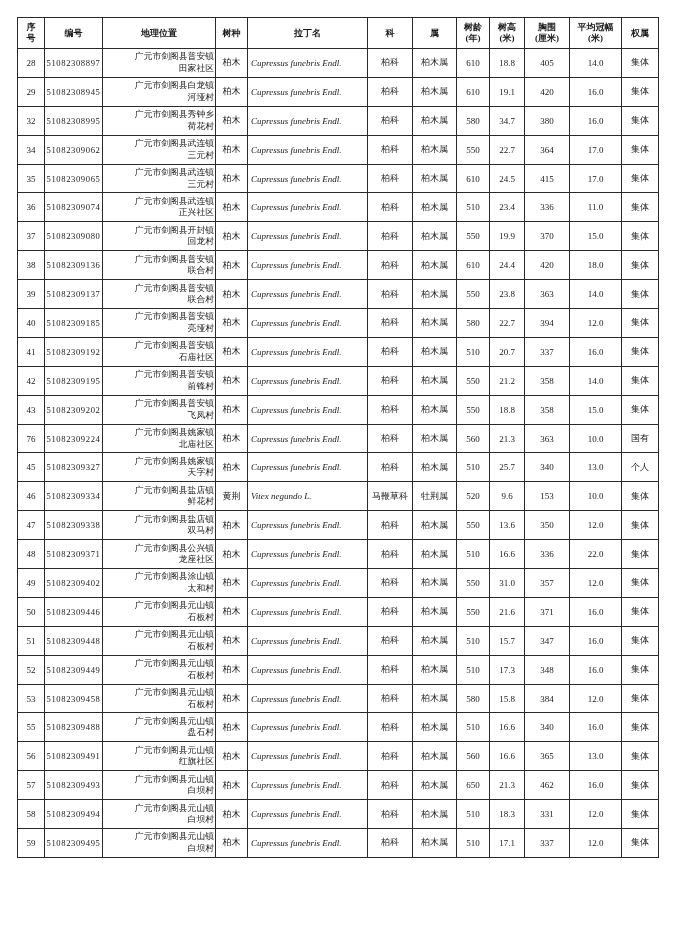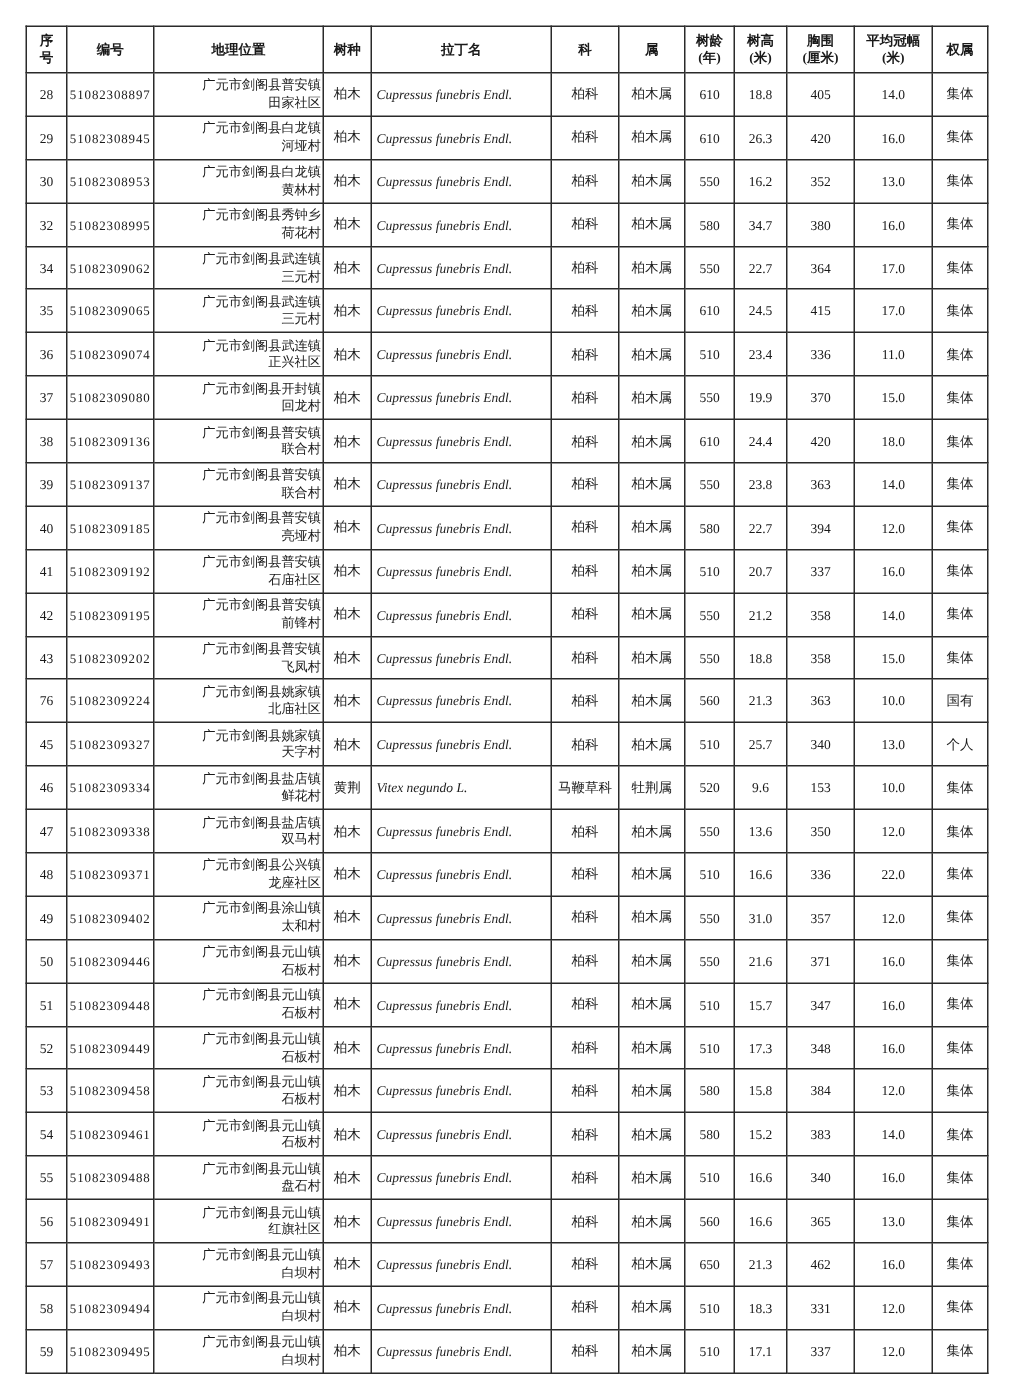--- a/index.html
+++ b/index.html
@@ -140,41 +140,26 @@
         <tr>
           <td class="c-seq">29</td>
           <td class="c-code">51082308945</td>
           <td class="c-loc">广元市剑阁县白龙镇
 河垭村</td>
           <td class="c-species">柏木</td>
           <td class="c-latin">Cupressus funebris Endl.</td>
           <td class="c-family">柏科</td>
           <td class="c-genus">柏木属</td>
           <td class="c-age">610</td>
-          <td class="c-height">26.3</td>
+          <td class="c-height">19.1</td>
           <td class="c-girth">420</td>
           <td class="c-crown">16.0</td>
           <td class="c-ownership">集体</td>
         </tr>
 
-        <tr>
-          <td class="c-seq">30</td>
-          <td class="c-code">51082308953</td>
-          <td class="c-loc">广元市剑阁县白龙镇
-黄林村</td>
-          <td class="c-species">柏木</td>
-          <td class="c-latin">Cupressus funebris Endl.</td>
-          <td class="c-family">柏科</td>
-          <td class="c-genus">柏木属</td>
-          <td class="c-age">550</td>
-          <td class="c-height">16.2</td>
-          <td class="c-girth">352</td>
-          <td class="c-crown">13.0</td>
-          <td class="c-ownership">集体</td>
-        </tr>
 
 
         <tr>
           <td class="c-seq">32</td>
           <td class="c-code">51082308995</td>
           <td class="c-loc">广元市剑阁县秀钟乡
 荷花村</td>
           <td class="c-species">柏木</td>
           <td class="c-latin">Cupressus funebris Endl.</td>
           <td class="c-family">柏科</td>
@@ -499,35 +484,20 @@
           <td class="c-latin">Cupressus funebris Endl.</td>
           <td class="c-family">柏科</td>
           <td class="c-genus">柏木属</td>
           <td class="c-age">580</td>
           <td class="c-height">15.8</td>
           <td class="c-girth">384</td>
           <td class="c-crown">12.0</td>
           <td class="c-ownership">集体</td>
         </tr>
 
-        <tr>
-          <td class="c-seq">54</td>
-          <td class="c-code">51082309461</td>
-          <td class="c-loc">广元市剑阁县元山镇
-石板村</td>
-          <td class="c-species">柏木</td>
-          <td class="c-latin">Cupressus funebris Endl.</td>
-          <td class="c-family">柏科</td>
-          <td class="c-genus">柏木属</td>
-          <td class="c-age">580</td>
-          <td class="c-height">15.2</td>
-          <td class="c-girth">383</td>
-          <td class="c-crown">14.0</td>
-          <td class="c-ownership">集体</td>
-        </tr>
 
         <tr>
           <td class="c-seq">55</td>
           <td class="c-code">51082309488</td>
           <td class="c-loc">广元市剑阁县元山镇
 盘石村</td>
           <td class="c-species">柏木</td>
           <td class="c-latin">Cupressus funebris Endl.</td>
           <td class="c-family">柏科</td>
           <td class="c-genus">柏木属</td>

